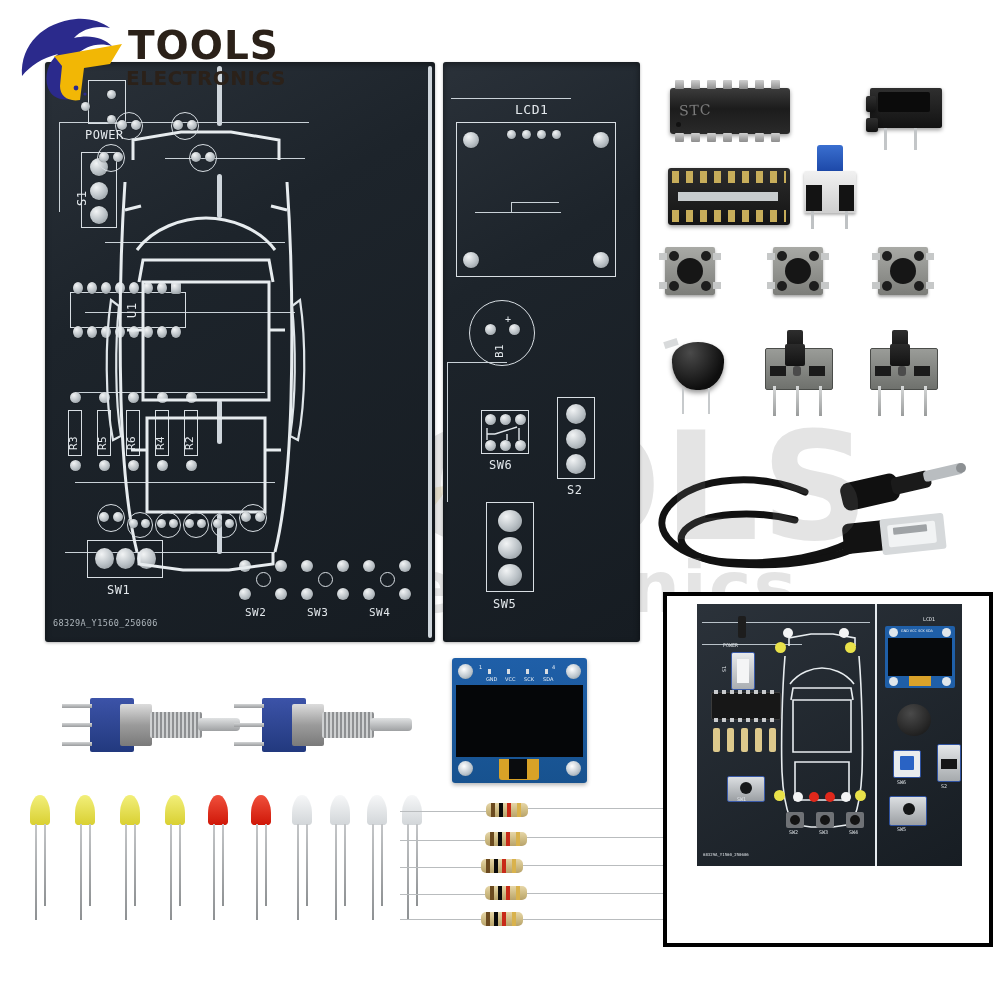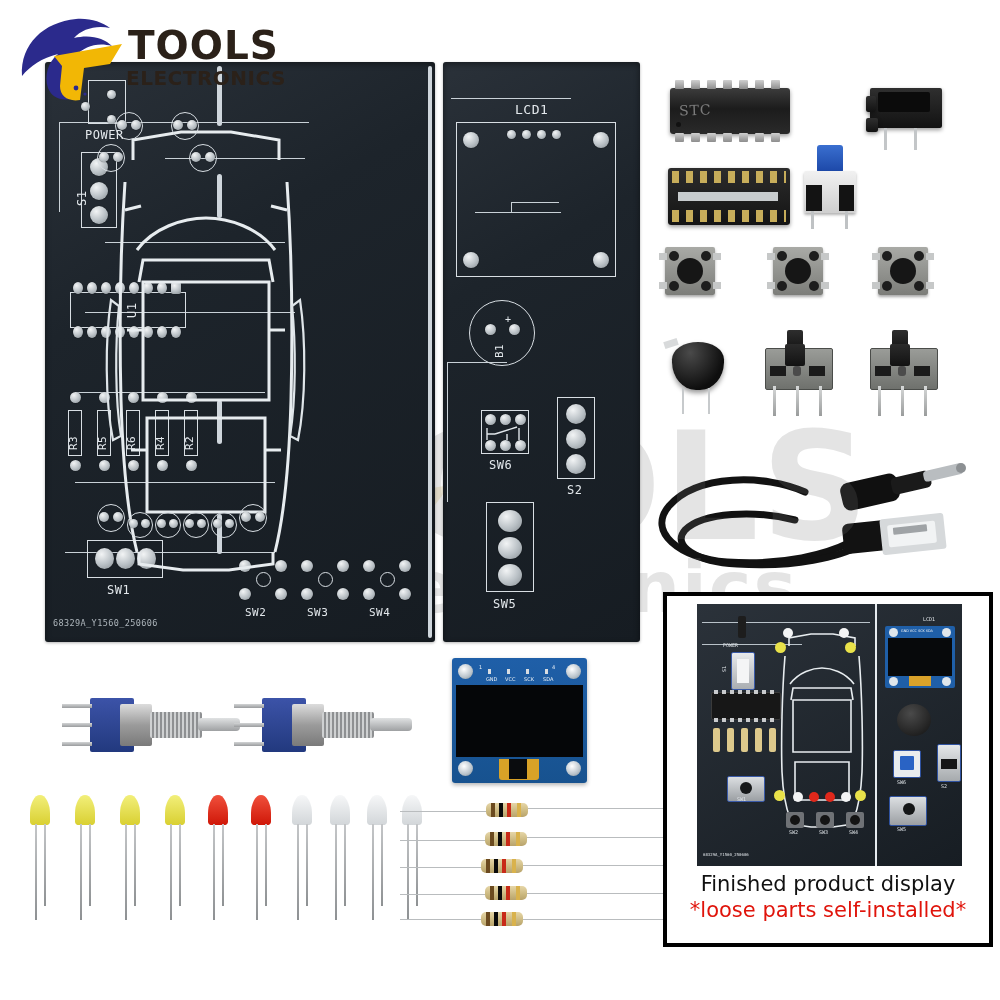--- a/index.html
+++ b/index.html
@@ -710,15 +710,13 @@
     <div class="mini abs" style="left:240px;top:140px;width:22px;height:36px;background:linear-gradient(180deg,#e4e7e9,#a6aaad);border:1px solid #2f52a0;border-radius:2px;">
       <div class="abs" style="left:3px;top:14px;width:16px;height:10px;background:#151617;"></div>
       </div>
     <div class="mini-lbl" style="left:244px;top:179px;">S2</div>
     <div class="mini abs" style="left:192px;top:192px;width:36px;height:28px;background:linear-gradient(180deg,#dcdfe2,#9b9fa3);border:1px solid #2f52a0;border-radius:2px;">
       <div class="abs" style="left:13px;top:6px;width:12px;height:12px;border-radius:50%;background:#141618;"></div>
       </div>
     <div class="mini-lbl" style="left:200px;top:222px;">SW5</div>
   </div>
 
-  <div id="inset-cap1">Finished product display</div>
-  <div id="inset-cap2">*loose parts self-installed*</div>
 </div>
 
 </body></html>

